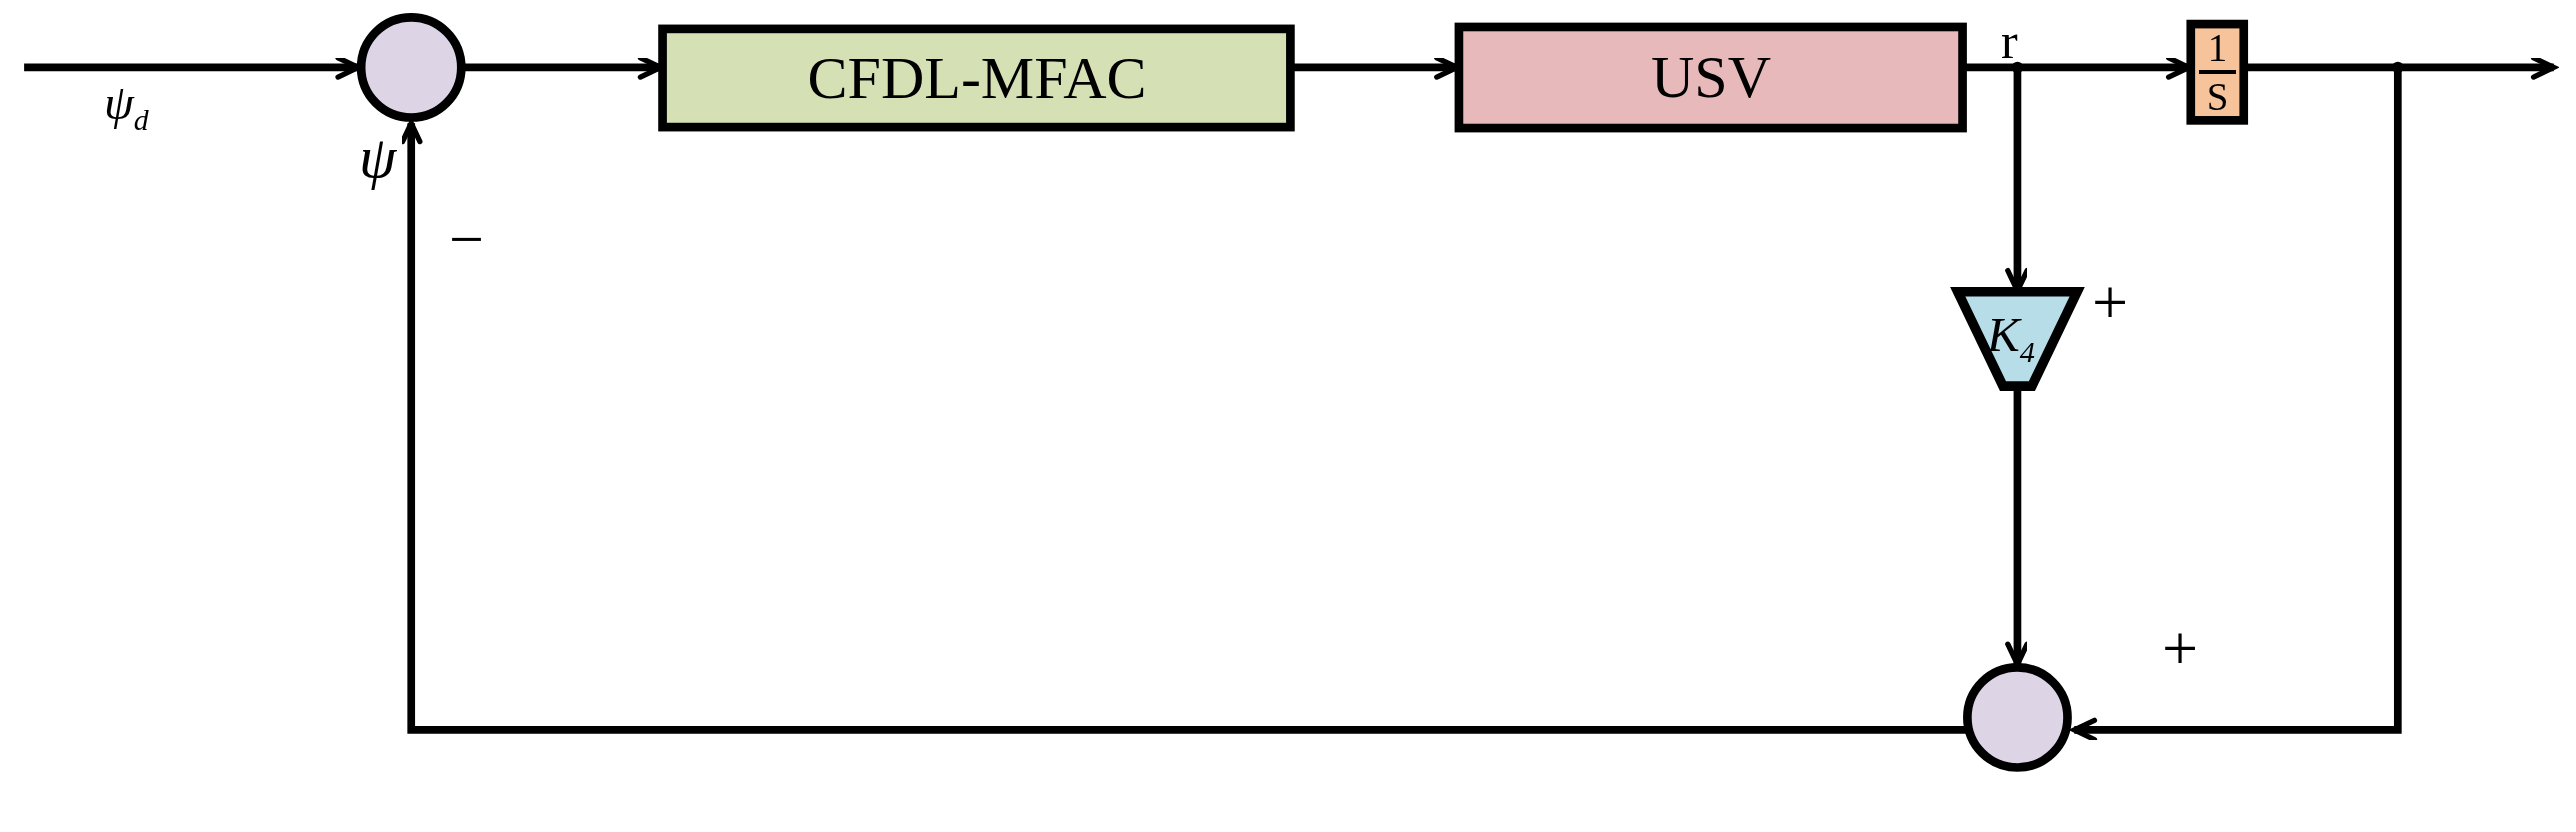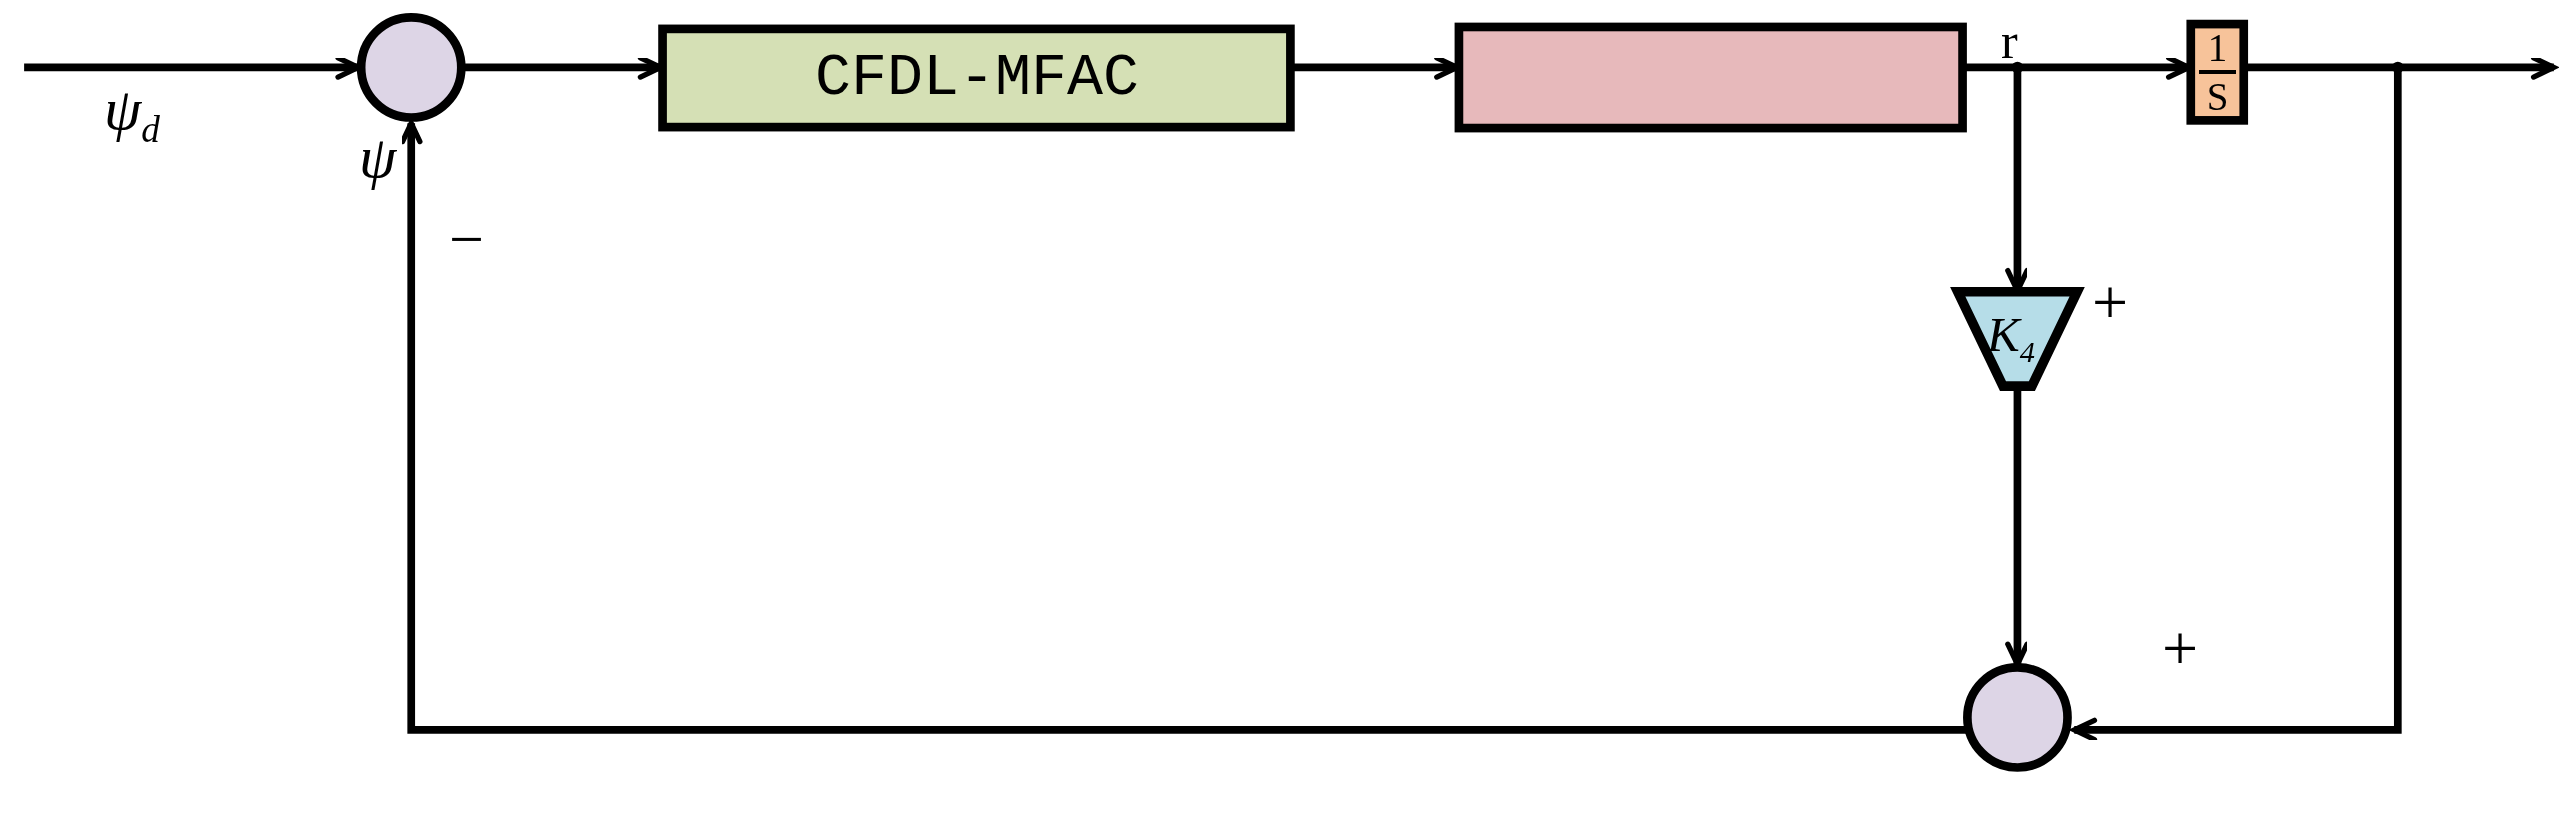--- a/index.html
+++ b/index.html
@@ -90,34 +90,35 @@
     <polygon points="2033,303 2157,303 2110,401 2080,401" fill="#b6dde8" stroke="#000" stroke-width="10" stroke-linejoin="miter"></polygon>
 
     <circle cx="427" cy="70" r="52" fill="#ddd5e6" stroke="#000" stroke-width="9"></circle>
 
     <circle cx="2095" cy="745" r="52" fill="#ddd5e6" stroke="#000" stroke-width="9"></circle>
 
     <circle cx="2095" cy="70" r="6" fill="#000"></circle>
     <circle cx="2490" cy="70" r="6" fill="#000"></circle>
   </svg>
 
-  <div class="blk-label" style="left:663px;top:29px;width:628px;height:98px;font-size:60px;font-family:Liberation Mono, monospace;">CFDL-MFAC</div>
+  <div class="blk-label" style="left:663px;top:29px;width:628px;height:98px;font-size:60px;">CFDL-MFAC</div>
 
+  <div class="blk-label" style="left:1459px;top:27px;width:504px;height:101px;font-size:60px;">USV</div>
 
   <div class="frac" style="left:2191px;top:24px;width:53px;height:96px;font-size:39px;">
     <span class="num">1</span>
     <span class="bar"></span>
     <span class="den">S</span>
   </div>
 
   <div class="gain-label" style="left:1987px;top:306px;font-size:49px;">
     <span>K</span><span class="sub">4</span>
   </div>
 
-  <div class="sym" style="left:104px;top:75px;font-size:60px;">
+  <div class="sym" style="left:104px;top:75px;font-size:48px;">
     <span>ψ</span><span class="sub">d</span>
   </div>
 
   <div class="sym" style="left:359px;top:123px;font-size:60px;">
     <span>ψ</span>
   </div>
 
   <div class="plainsym" style="left:2001px;top:11.6px;font-size:50px;">r</div>
 
   <div class="plainsym" style="left:449px;top:204px;font-size:62px;">−</div>

